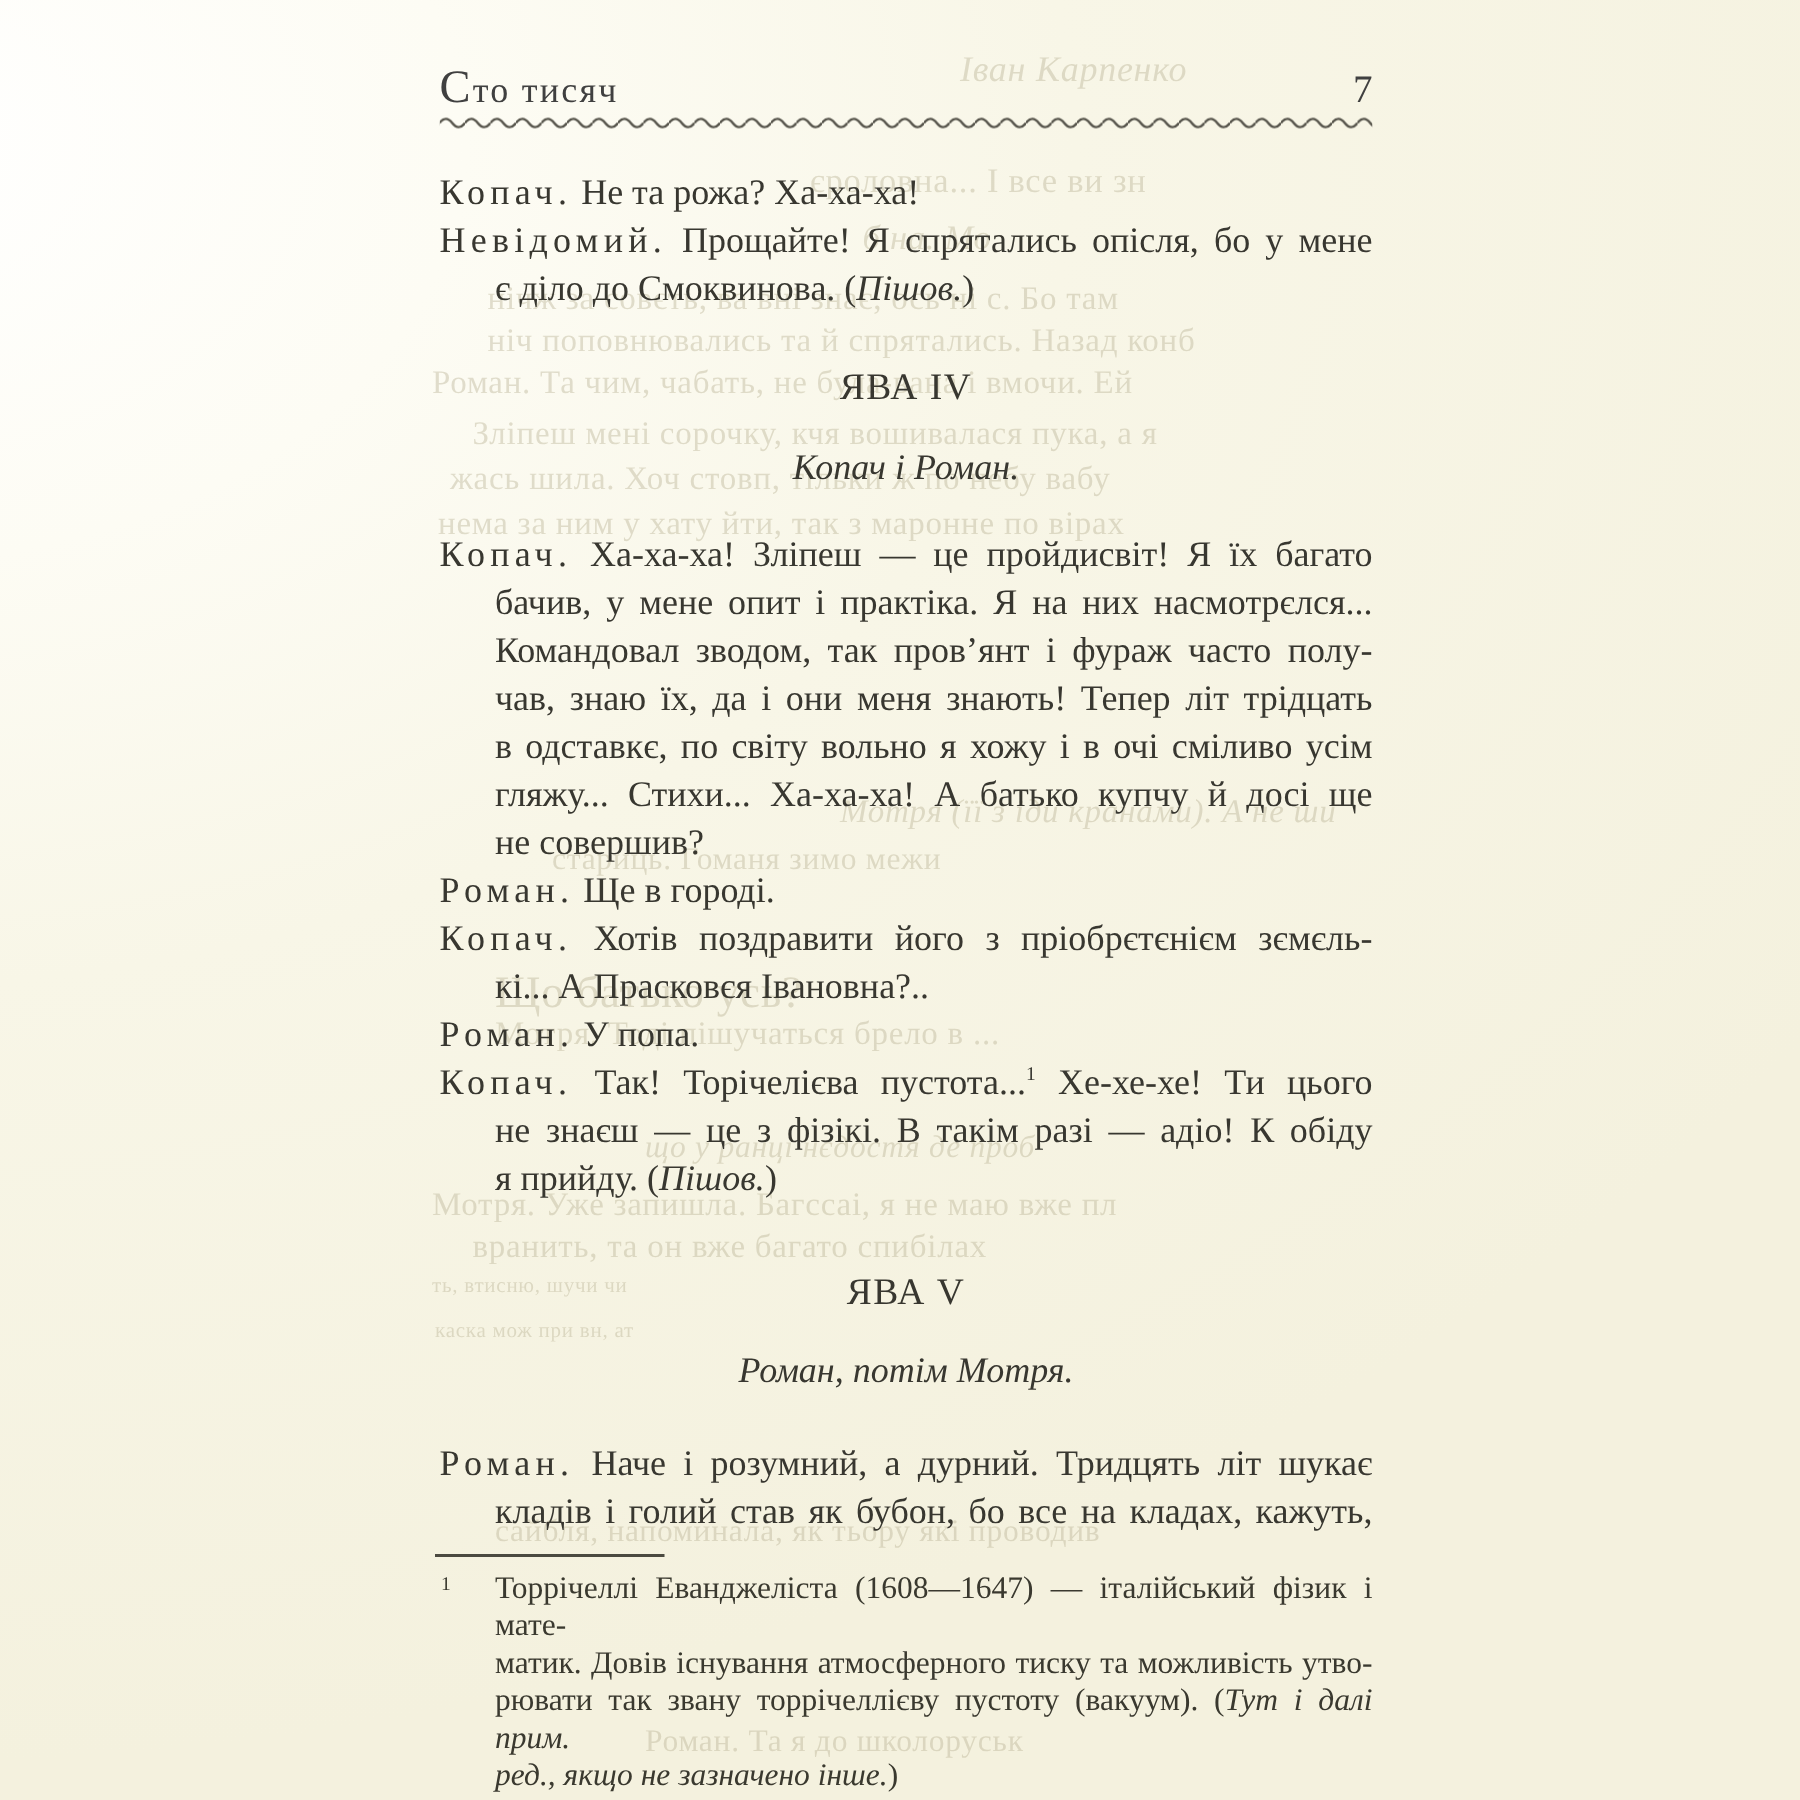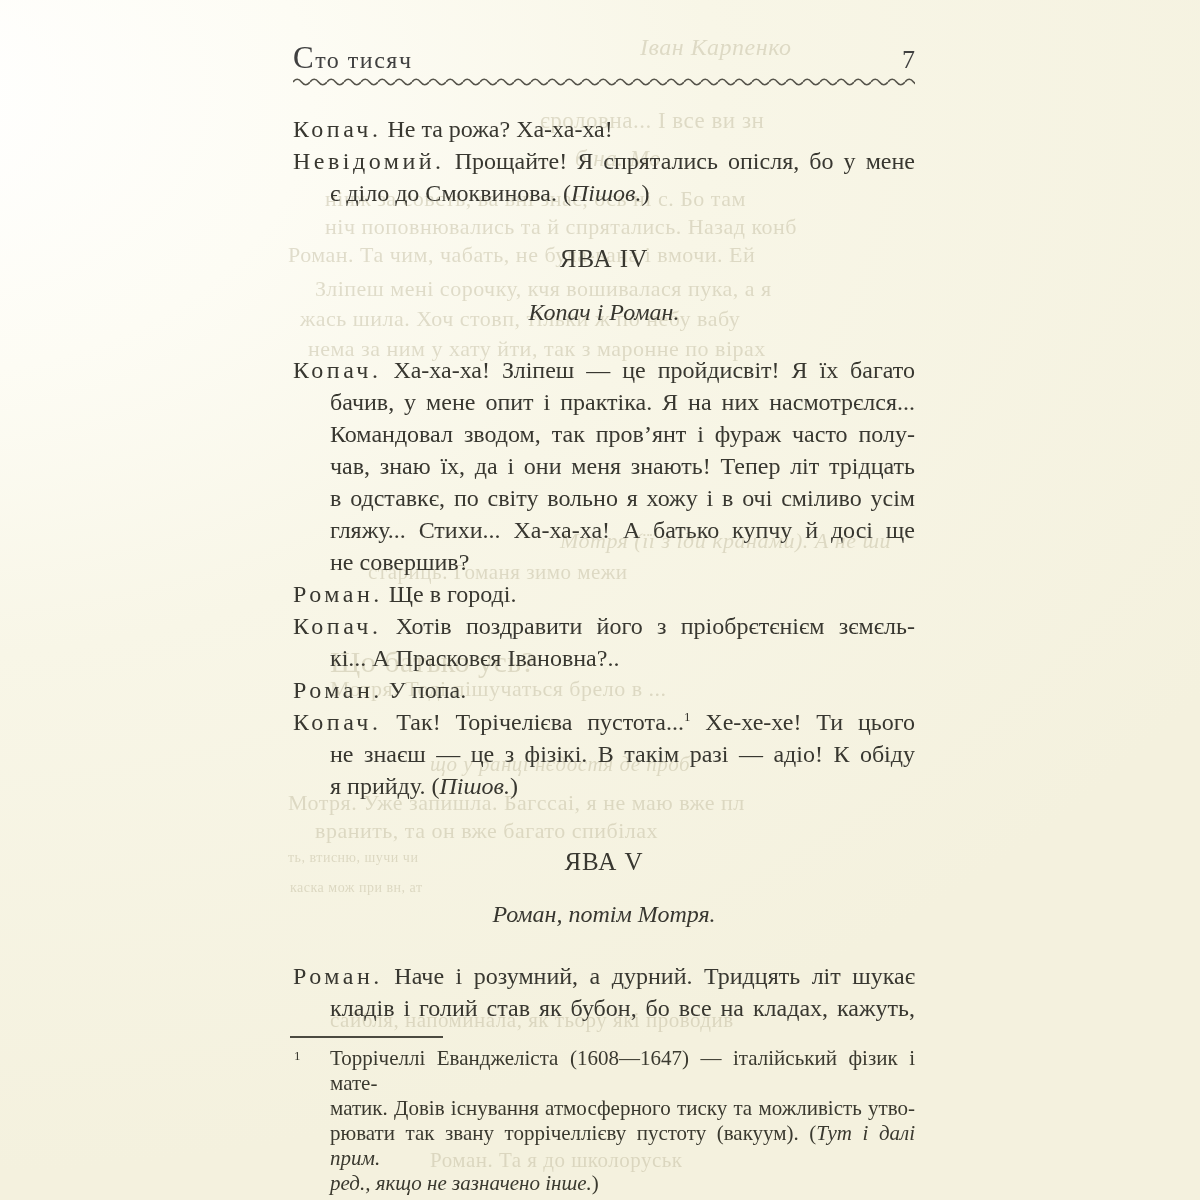--- a/index.html
+++ b/index.html
@@ -50,21 +50,21 @@
 
   <div class="bleed">
       <span style="left: 640px; top: 34px; font-size: 24px; font-style: italic;">Іван Карпенко</span>
       <span style="left: 540px; top: 108px; font-size: 23px;">єроловна... І все ви зн</span>
       <span style="left: 575px; top: 146px; font-size: 23px; font-style: italic;">б на. Мо</span>
       <span style="left: 325px; top: 186px; font-size: 22px;">нічж за совєть, ва вні знає, ось ні с. Бо там</span>
       <span style="left: 325px; top: 214px; font-size: 22px;">ніч поповнювались та й спрятались. Назад конб</span>
       <span style="left: 288px; top: 242px; font-size: 22px;">Роман. Та чим, чабать, не була-вана і вмочи. Ей</span>
       <span style="left: 315px; top: 276px; font-size: 22px;">Зліпеш мені сорочку, кчя вошивалася пука, а я</span>
       <span style="left: 300px; top: 306px; font-size: 22px;">жась шила. Хоч стовп, тільки ж по небу вабу</span>
-      <span style="left: 292px; top: 336px; font-size: 22px; margin-left: 16px;">нема за ним у хату йти, так з маронне по вірах</span>
+      <span style="left: 292px; top: 336px; font-size: 22px;">нема за ним у хату йти, так з маронне по вірах</span>
       <span style="left: 560px; top: 528px; font-size: 22px; font-style: italic;">Мотря (її з іди кранами). А не ши</span>
       <span style="left: 368px; top: 560px; font-size: 21px;">стариць. Гоманя зимо межи</span>
       <span style="left: 330px; top: 645px; font-size: 30px;">Що батько усь?</span>
       <span style="left: 330px; top: 676px; font-size: 22px;">Мотря. Тоді пішучаться брело в ...</span>
       <span style="left: 430px; top: 752px; font-size: 21px; font-style: italic;">що у ранці нєдостя де проб</span>
       <span style="left: 288px; top: 790px; font-size: 22px;">Мотря. Уже запишла. Багссаі, я не маю вже пл</span>
       <span style="left: 315px; top: 818px; font-size: 22px;">вранить, та он вже багато спибілах</span>
       <span style="left: 288px; top: 850px; font-size: 14px;">ть, втисню, шучи чи</span>
       <span style="left: 290px; top: 880px; font-size: 14px;">каска мож при вн, ат</span>
       <span style="left: 330px; top: 1008px; font-size: 21px;">сайбля, напоминала, як тьору які проводив</span>

